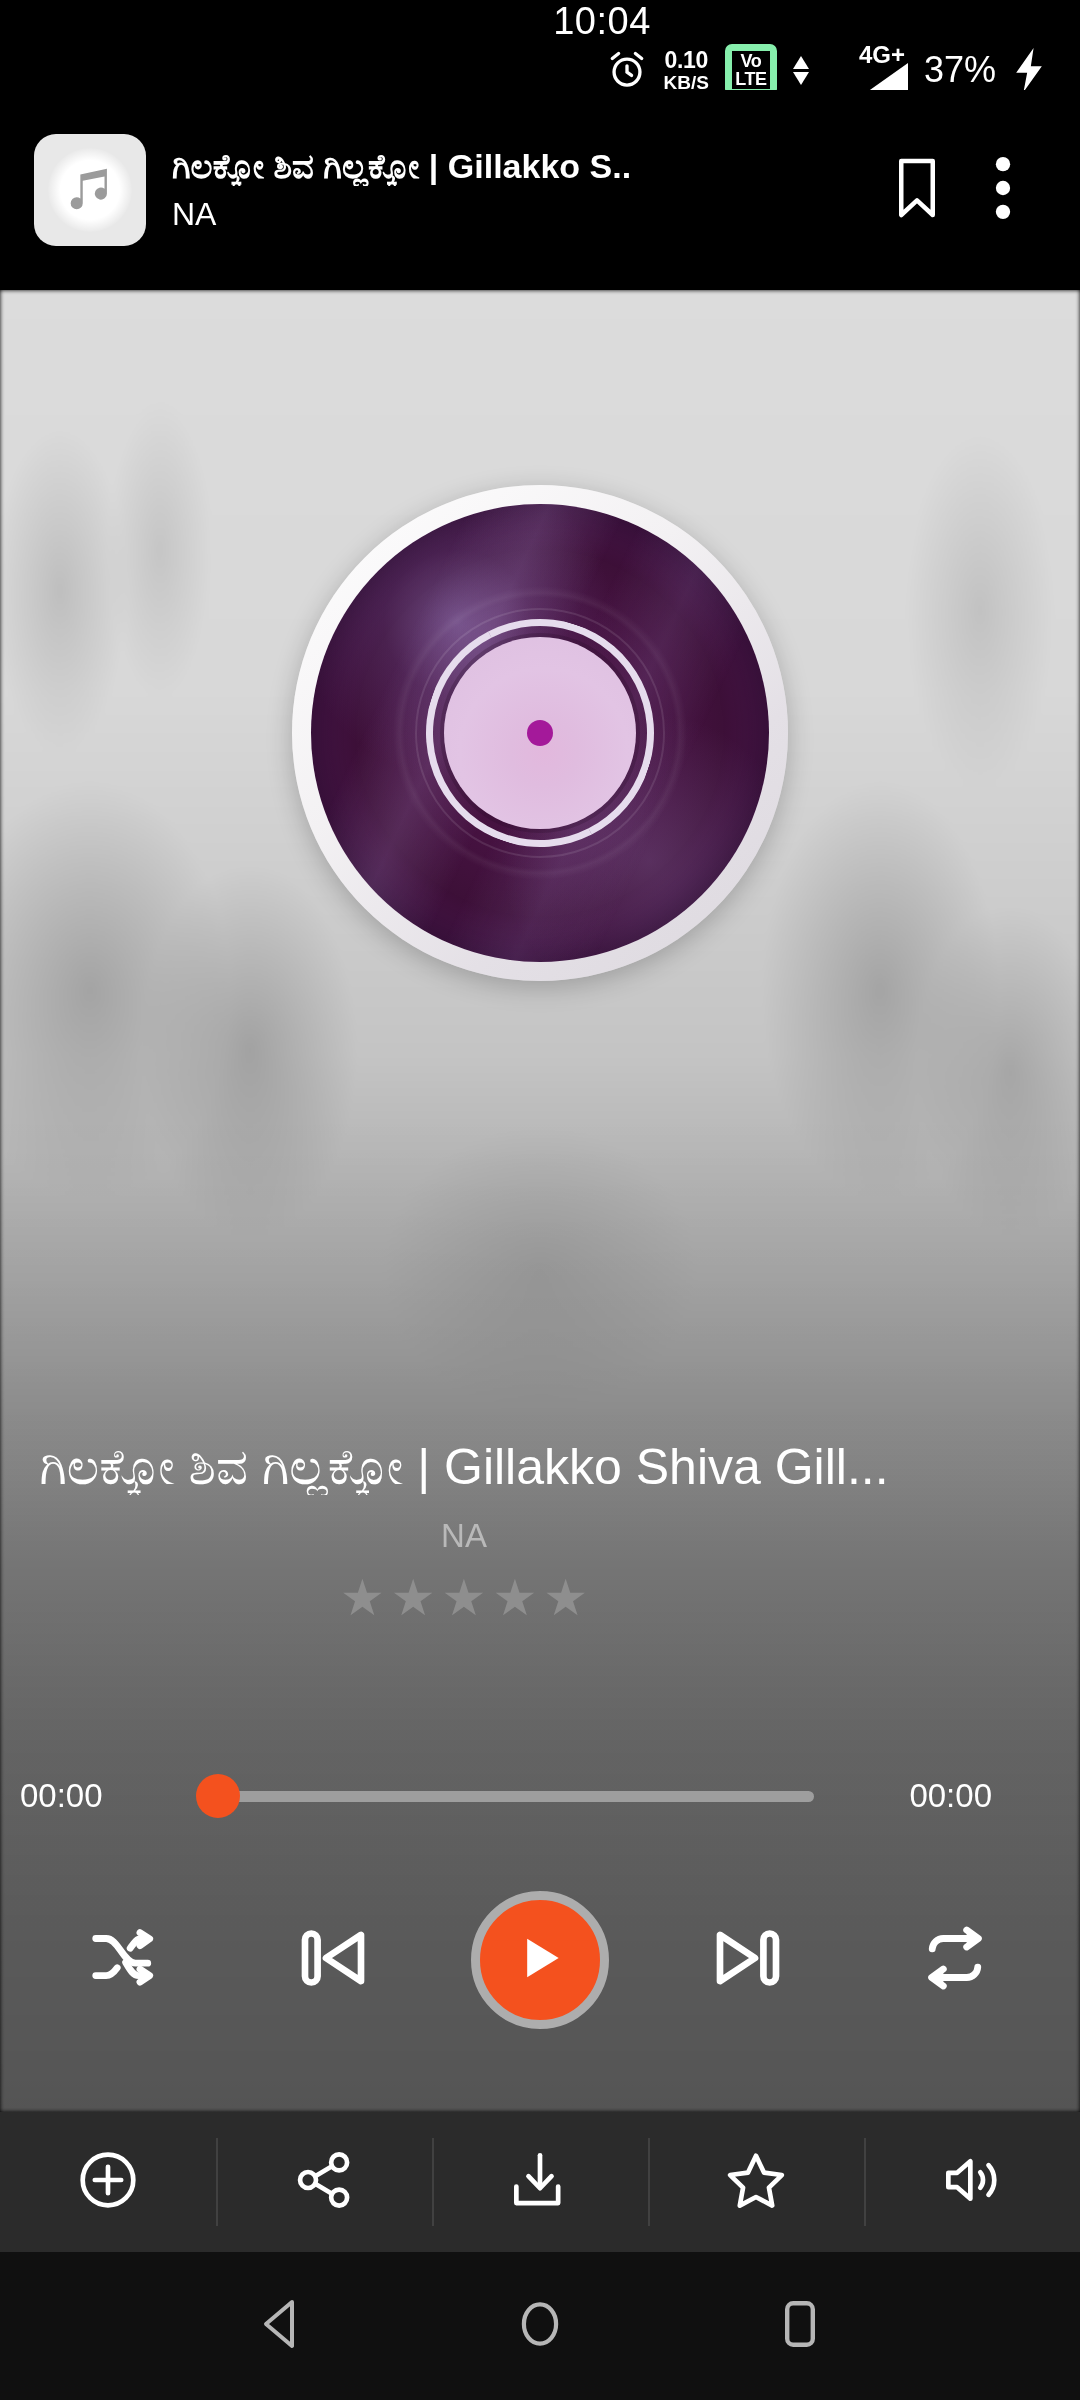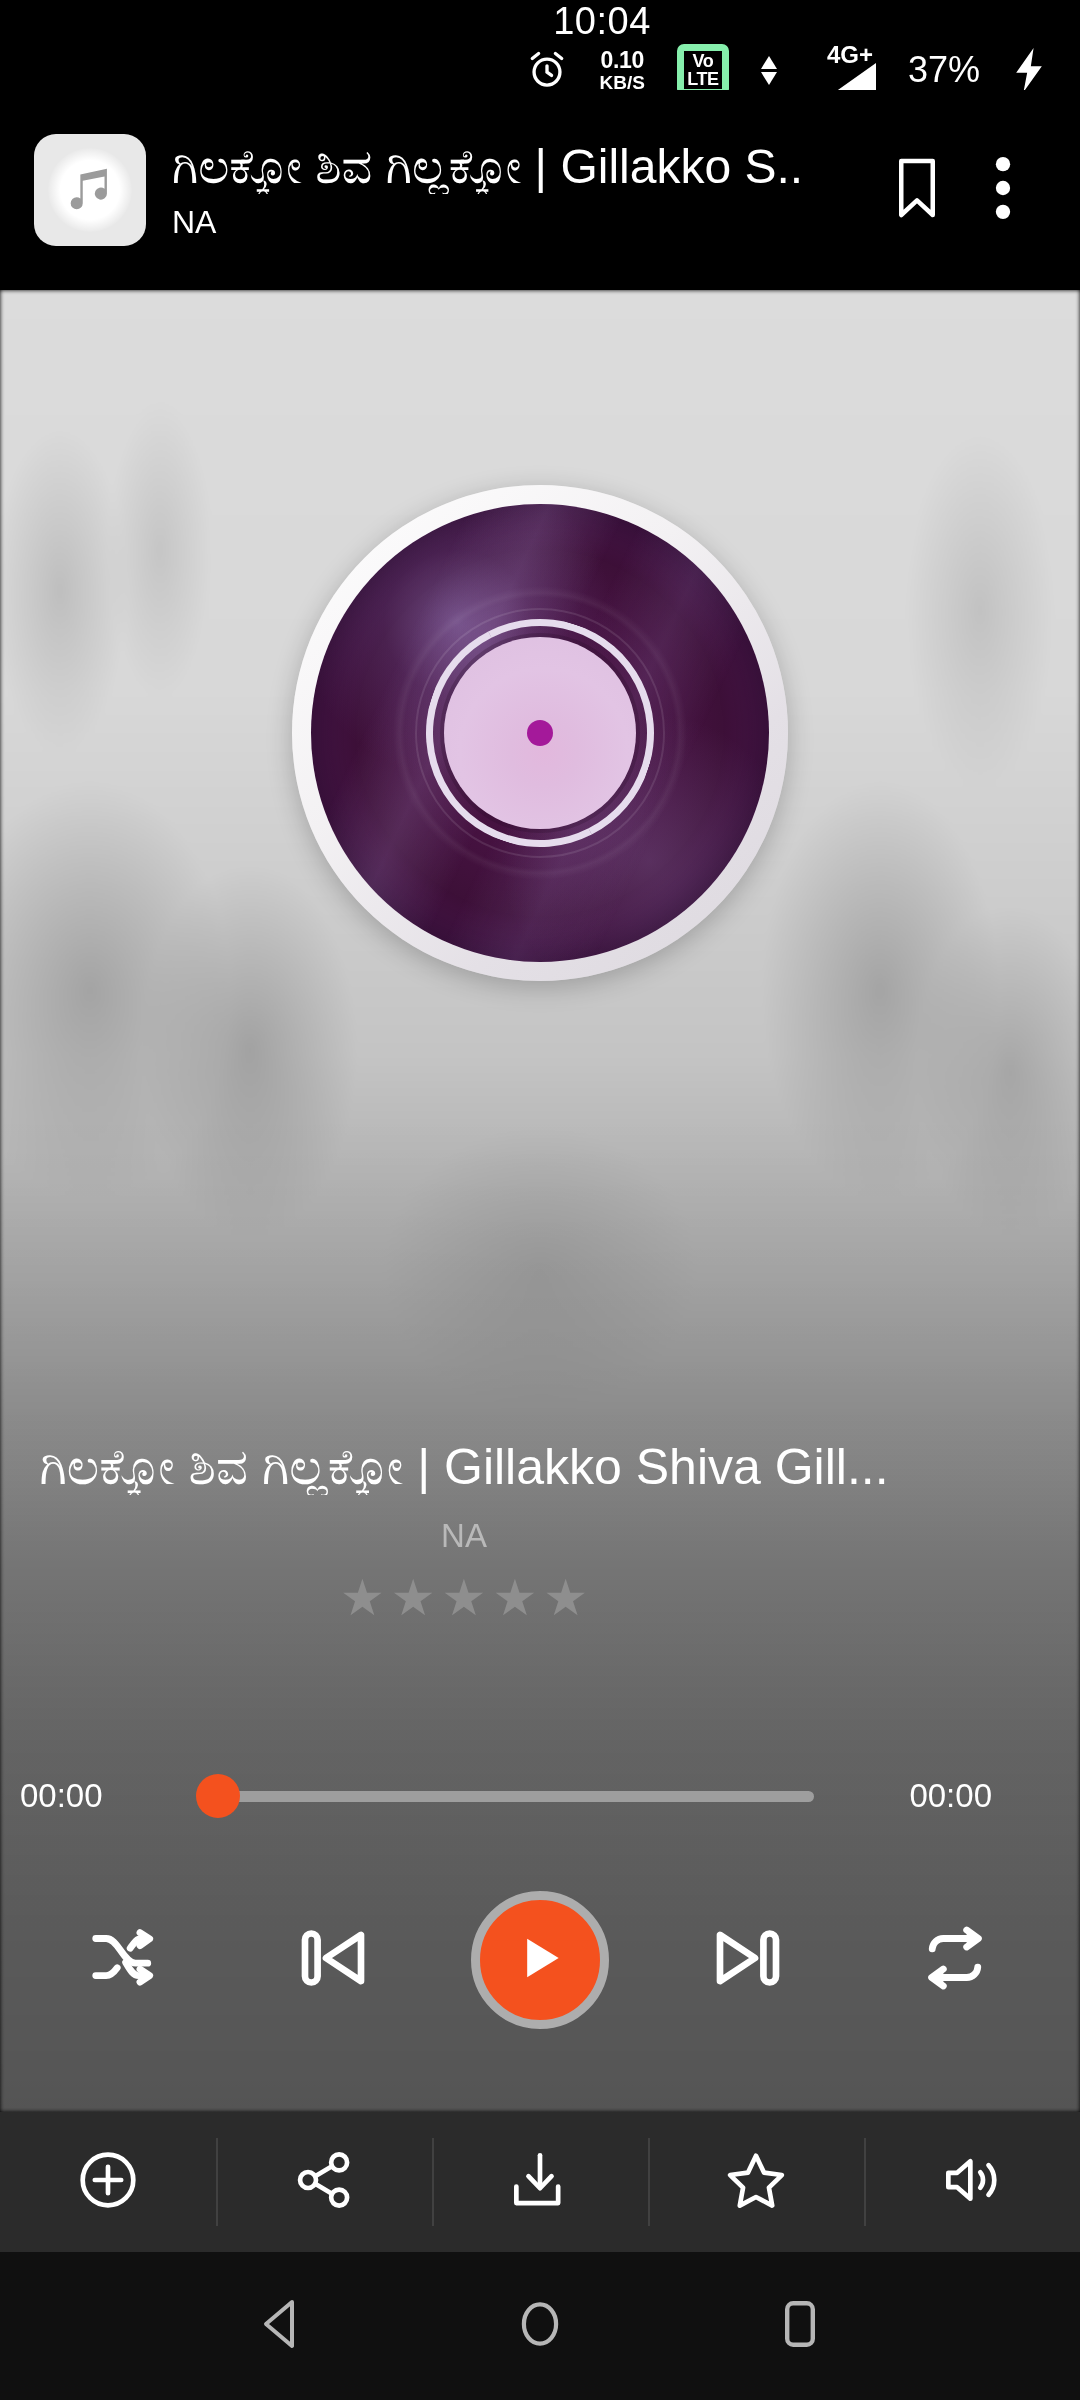--- a/index.html
+++ b/index.html
@@ -16,21 +16,21 @@
     position:absolute; left:0; top:0; width:1080px; height:90px;
     background:#000; display:flex; align-items:center;
     padding:0 34px 0 0;
     flex-direction:column;
   }
   #status-clock {
     color:#fff; font-size:38px; font-weight:400; letter-spacing:0.5px;
     margin-left:158px;
   }
   #status-right {
-    margin-left:auto; display:flex; align-items:center; gap:32px;
+    margin-left:auto; display:flex; align-items:center; gap:16px;
   }
   .sb-ico { display:flex; align-items:center; }
   #net-speed {
     color:#fff; font-size:21px; line-height:1.0; text-align:center;
     font-weight:700;
   }
   #net-speed .v { font-size:23px; display:block; letter-spacing:-0.3px;}
   #net-speed .u { font-size:19px; display:block; margin-top:1px; }
   #volte-box {
     border:7px solid #86efac; border-radius:7px;
@@ -59,22 +59,22 @@
   #album-thumb::after{
     content:""; position:absolute; left:50%; top:50%;
     width:84px; height:84px; transform:translate(-50%,-50%);
     border-radius:50%; background:radial-gradient(circle,#ffffff 0%,#ffffff 50%,rgba(255,255,255,0) 72%);
   }
   #album-thumb svg { position:relative; z-index:2; }
   #appbar-text {
     flex:1 1 auto; min-width:0; margin-left:26px; margin-right:14px;
   }
   #appbar-title {
-    color:#fff; font-size:48px; line-height:1.16; white-space:nowrap;
-    overflow:hidden; font-weight:400;
+    color:#fff; font-size:34px; line-height:1.16; white-space:nowrap;
+    overflow:hidden; font-weight:700;
   }
   #appbar-subtitle {
     color:#fff; font-size:32px; margin-top:10px; font-weight:400;
   }
   .appbar-btn { flex:0 0 auto; display:flex; align-items:center; justify-content:center;
                 width:86px; height:100px; }
 
   
   #player-body {
     position:absolute; left:0; top:290px; width:1080px; height:1822px;

